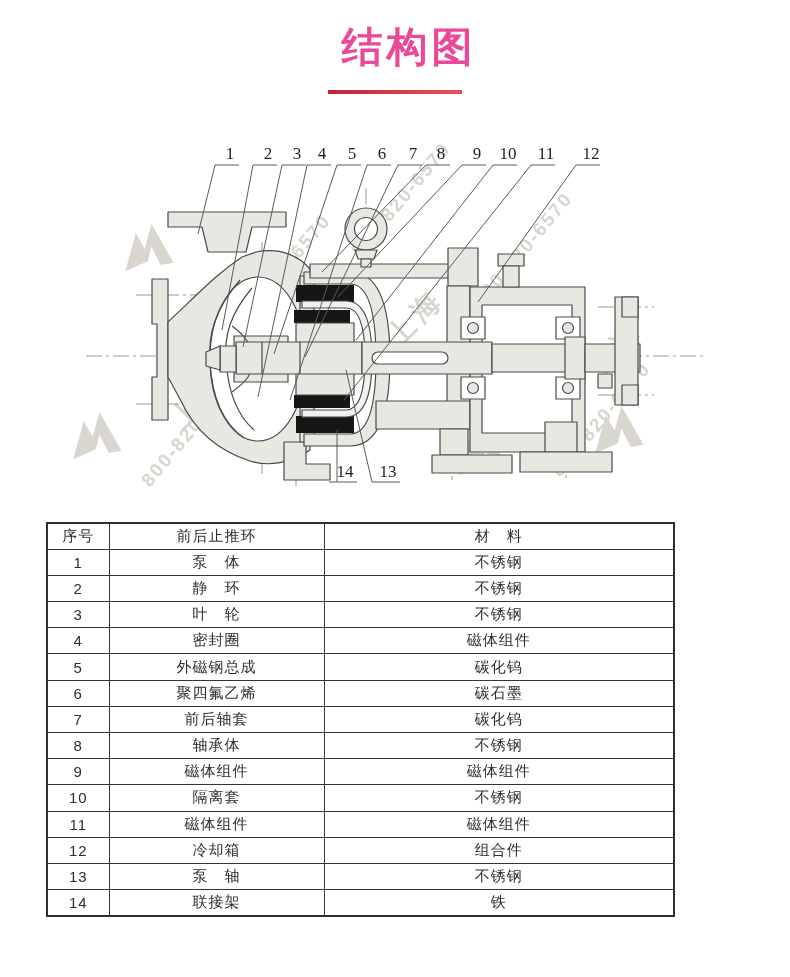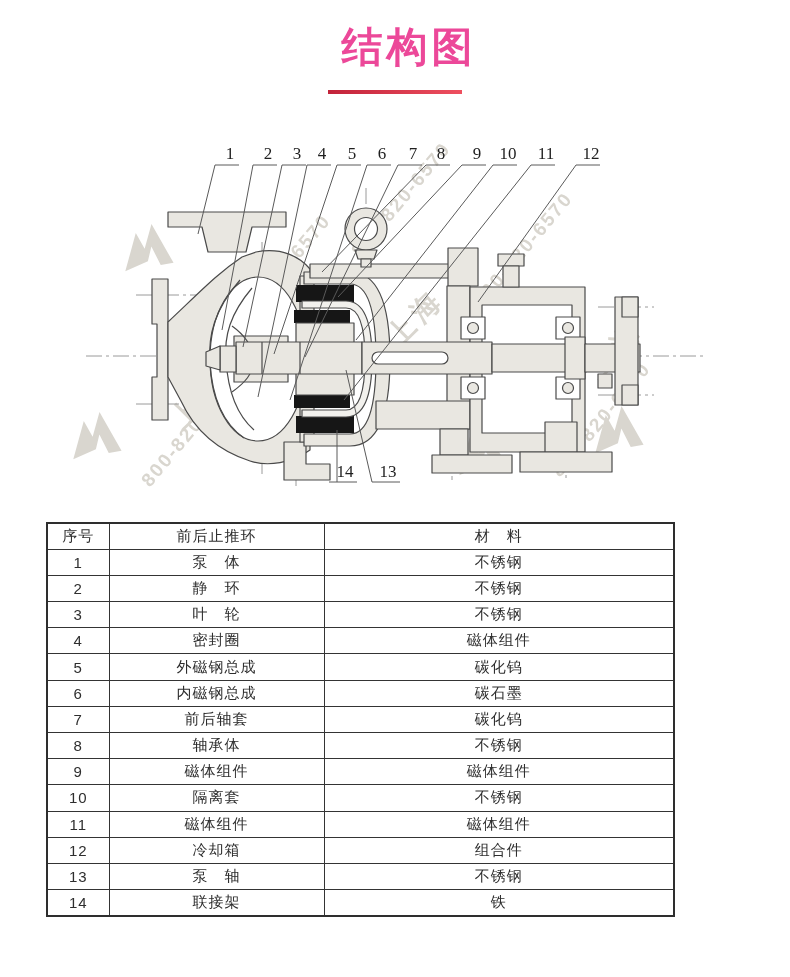--- a/index.html
+++ b/index.html
@@ -269,21 +269,21 @@
         <td>密封圈</td>
         <td>磁体组件</td>
       </tr>
     <tr>
         <td>5</td>
         <td>外磁钢总成</td>
         <td>碳化钨</td>
       </tr>
     <tr>
         <td>6</td>
-        <td>内磁钢总成</td>
+        <td>聚四氟乙烯</td>
         <td>碳石墨</td>
       </tr>
     <tr>
         <td>7</td>
         <td>前后轴套</td>
         <td>碳化钨</td>
       </tr>
     <tr>
         <td>8</td>
         <td>轴承体</td>

